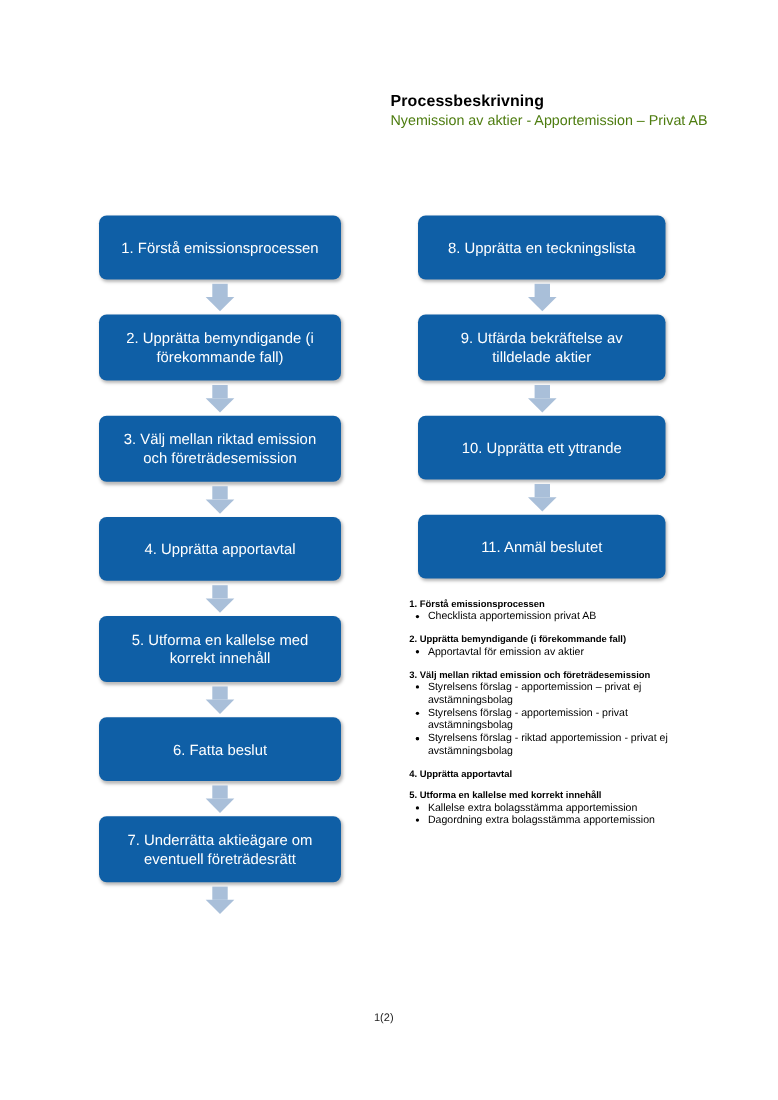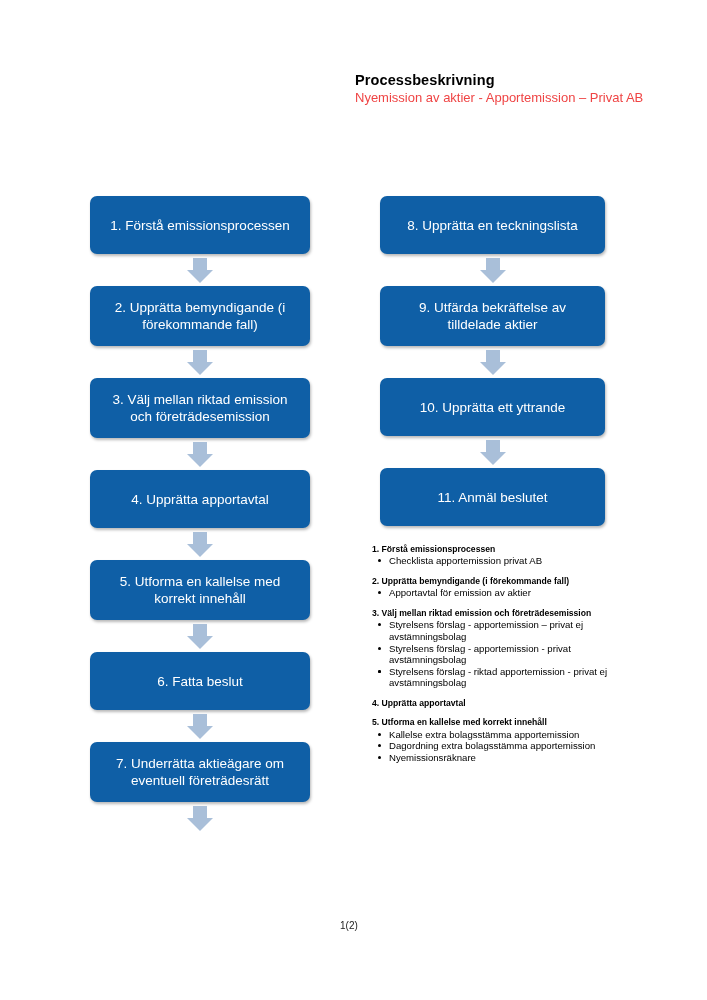--- a/index.html
+++ b/index.html
@@ -17,35 +17,35 @@
     width: 707px;
     height: 1000px;
     background: #ffffff;
     overflow: hidden;
   }
 
   
   #doc-header {
     position: absolute;
     left: 355px;
-    top: 72px;
+    top: 84px;
     width: 290px;
   }
   #doc-header .doc-title {
     font-size: 14.5px;
     font-weight: bold;
     line-height: 17px;
     letter-spacing: 0.1px;
     color: #000;
   }
   #doc-header .doc-subtitle {
     font-size: 13px;
     font-weight: normal;
     line-height: 16px;
-    color: #ef4444;
+    color: #4d7c0f;
     margin-top: 1px;
   }
 
   
   .flow-col {
     position: absolute;
     top: 196px;
   }
   #flow-left  { left: 90px;  width: 220px; }
   #flow-right { left: 380px; width: 225px; }
@@ -325,21 +325,20 @@
 
     <div class="detail-group">
       <div class="detail-heading">4. Upprätta apportavtal</div>
     </div>
 
     <div class="detail-group">
       <div class="detail-heading">5. Utforma en kallelse med korrekt innehåll</div>
       <ul class="detail-items">
         <li><span class="bullet"></span><span>Kallelse extra bolagsstämma apportemission</span></li>
         <li><span class="bullet"></span><span>Dagordning extra bolagsstämma apportemission</span></li>
-        <li><span class="bullet"></span><span>Nyemissionsräknare</span></li>
       </ul>
     </div>
 
   </div>
 
   <div id="page-footer">1(2)</div>
 
 </div>
 
 </body></html>

